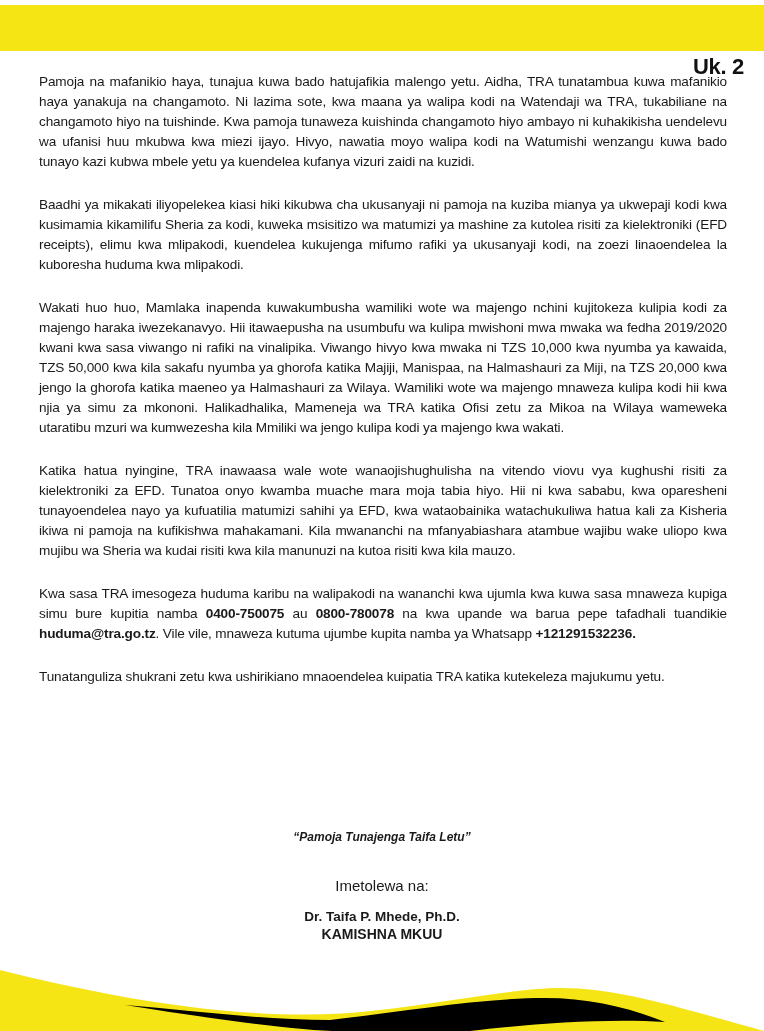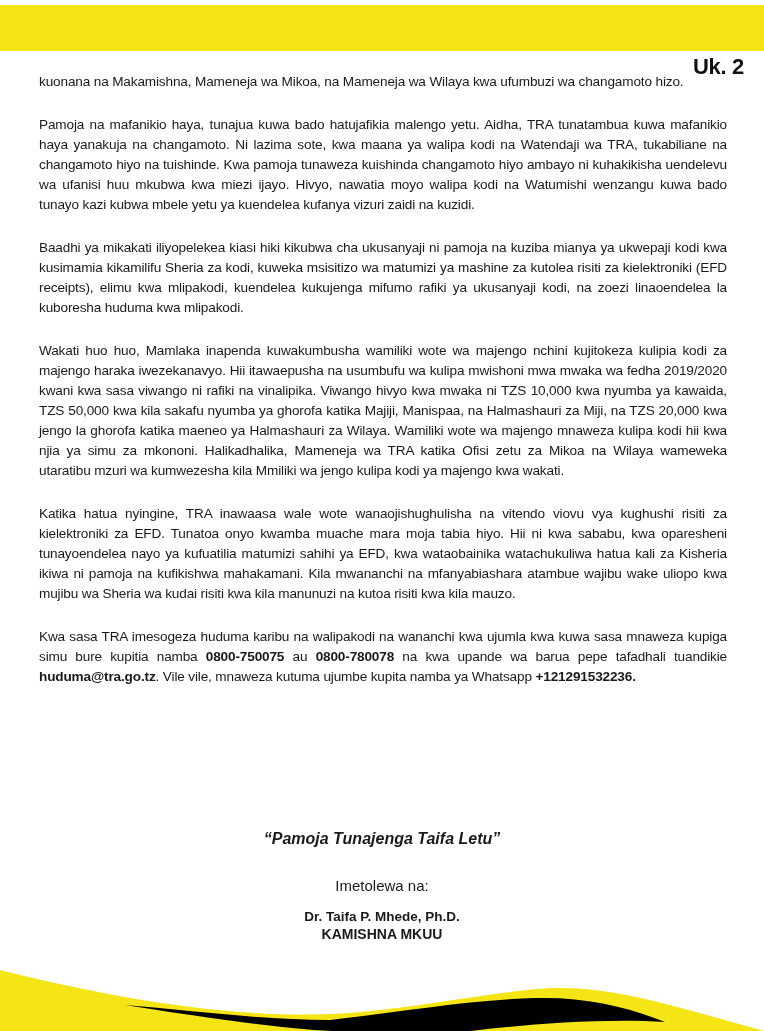--- a/index.html
+++ b/index.html
@@ -40,21 +40,21 @@
       letter-spacing: -0.15px;
     }
     .para b { font-weight: bold; }
     .closing {
       position: absolute;
       left: 0; width: 764px;
       text-align: center;
     }
     .slogan {
       top: 830px;
-      font-size: 16px;
+      font-size: 12px;
       font-weight: bold;
       font-style: italic;
     }
     .issued-by {
       top: 877px;
       font-size: 15px;
     }
     .signatory-name {
       top: 909px;
       font-size: 13.5px;
@@ -71,26 +71,26 @@
       width: 764px; height: 61px;
     }
   </style>
 </head>
 <body>
 
 <div class="header-band" style="background: rgb(245, 229, 20);"></div>
 <div class="page-number">Uk. 2</div>
 
 <div class="body-text">
-  <p class="para"><span>kuonana na Makamishna, Mameneja wa Mikoa, na Mameneja wa Wilaya kwa ufumbuzi wa changamoto hizo.</span></p>
   <p class="para"><span>Pamoja na mafanikio haya, tunajua kuwa bado hatujafikia malengo yetu. Aidha, TRA tunatambua kuwa mafanikio haya yanakuja na changamoto. Ni lazima sote, kwa maana ya walipa kodi na Watendaji wa TRA, tukabiliane na changamoto hiyo na tuishinde. Kwa pamoja tunaweza kuishinda changamoto hiyo ambayo ni kuhakikisha uendelevu wa ufanisi huu mkubwa kwa miezi ijayo. Hivyo, nawatia moyo walipa kodi na Watumishi wenzangu kuwa bado tunayo kazi kubwa mbele yetu ya kuendelea kufanya vizuri zaidi na kuzidi.</span></p>
   <p class="para"><span>Baadhi ya mikakati iliyopelekea kiasi hiki kikubwa cha ukusanyaji ni pamoja na kuziba mianya ya ukwepaji kodi kwa kusimamia kikamilifu Sheria za kodi, kuweka msisitizo wa matumizi ya mashine za kutolea risiti za kielektroniki (EFD receipts), elimu kwa mlipakodi, kuendelea kukujenga mifumo rafiki ya ukusanyaji kodi, na zoezi linaoendelea la kuboresha huduma kwa mlipakodi.</span></p>
   <p class="para"><span>Wakati huo huo, Mamlaka inapenda kuwakumbusha wamiliki wote wa majengo nchini kujitokeza kulipia kodi za majengo haraka iwezekanavyo. Hii itawaepusha na usumbufu wa kulipa mwishoni mwa mwaka wa fedha 2019/2020 kwani kwa sasa viwango ni rafiki na vinalipika. Viwango hivyo kwa mwaka ni TZS 10,000 kwa nyumba ya kawaida, TZS 50,000 kwa kila sakafu nyumba ya ghorofa katika Majiji, Manispaa, na Halmashauri za Miji, na TZS 20,000 kwa jengo la ghorofa katika maeneo ya Halmashauri za Wilaya. Wamiliki wote wa majengo mnaweza kulipa kodi hii kwa njia ya simu za mkononi. Halikadhalika, Mameneja wa TRA katika Ofisi zetu za Mikoa na Wilaya wameweka utaratibu mzuri wa kumwezesha kila Mmiliki wa jengo kulipa kodi ya majengo kwa wakati.</span></p>
   <p class="para"><span>Katika hatua nyingine, TRA inawaasa wale wote wanaojishughulisha na vitendo viovu vya kughushi risiti za kielektroniki za EFD. Tunatoa onyo kwamba muache mara moja tabia hiyo. Hii ni kwa sababu, kwa oparesheni tunayoendelea nayo ya kufuatilia matumizi sahihi ya EFD, kwa wataobainika watachukuliwa hatua kali za Kisheria ikiwa ni pamoja na kufikishwa mahakamani. Kila mwananchi na mfanyabiashara atambue wajibu wake uliopo kwa mujibu wa Sheria wa kudai risiti kwa kila manunuzi na kutoa risiti kwa kila mauzo.</span></p>
-  <p class="para"><span>Kwa sasa TRA imesogeza huduma karibu na walipakodi na wananchi kwa ujumla kwa kuwa sasa mnaweza kupiga simu bure kupitia namba </span><b>0800-750075</b><span> au </span><b>0800-780078</b><span> na kwa upande wa barua pepe tafadhali tuandikie </span><b>huduma@tra.go.tz</b><span>. Vile vile, mnaweza kutuma ujumbe kupita namba ya Whatsapp </span><b>+121291532236.</b></p>
+  <p class="para"><span>Kwa sasa TRA imesogeza huduma karibu na walipakodi na wananchi kwa ujumla kwa kuwa sasa mnaweza kupiga simu bure kupitia namba </span><b>0400-750075</b><span> au </span><b>0800-780078</b><span> na kwa upande wa barua pepe tafadhali tuandikie </span><b>huduma@tra.go.tz</b><span>. Vile vile, mnaweza kutuma ujumbe kupita namba ya Whatsapp </span><b>+121291532236.</b></p>
+  <p class="para"><span>Tunatanguliza shukrani zetu kwa ushirikiano mnaoendelea kuipatia TRA katika kutekeleza majukumu yetu.</span></p>
 </div>
 
 <div class="closing slogan">“Pamoja Tunajenga Taifa Letu”</div>
 <div class="closing issued-by">Imetolewa na:</div>
 <div class="closing signatory-name">Dr. Taifa P. Mhede, Ph.D.</div>
 <div class="closing signatory-title">KAMISHNA MKUU</div>
 
 <svg class="footer-wave" viewBox="0 0 764 61" preserveAspectRatio="none">
   <path id="wave-yellow" d="M0,0 C120,30 260,55 380,40 C460,30 520,18 560,18 C620,18 680,38 764,61 L0,61 Z" fill="#f5e514"></path>
   <path id="wave-black" d="M125,35 C220,50 300,61 340,61 L470,61 C520,55 600,48 665,52 C630,38 590,28 545,28 C480,28 400,42 330,50 C260,50 190,40 125,35 Z" fill="#000000"></path>

